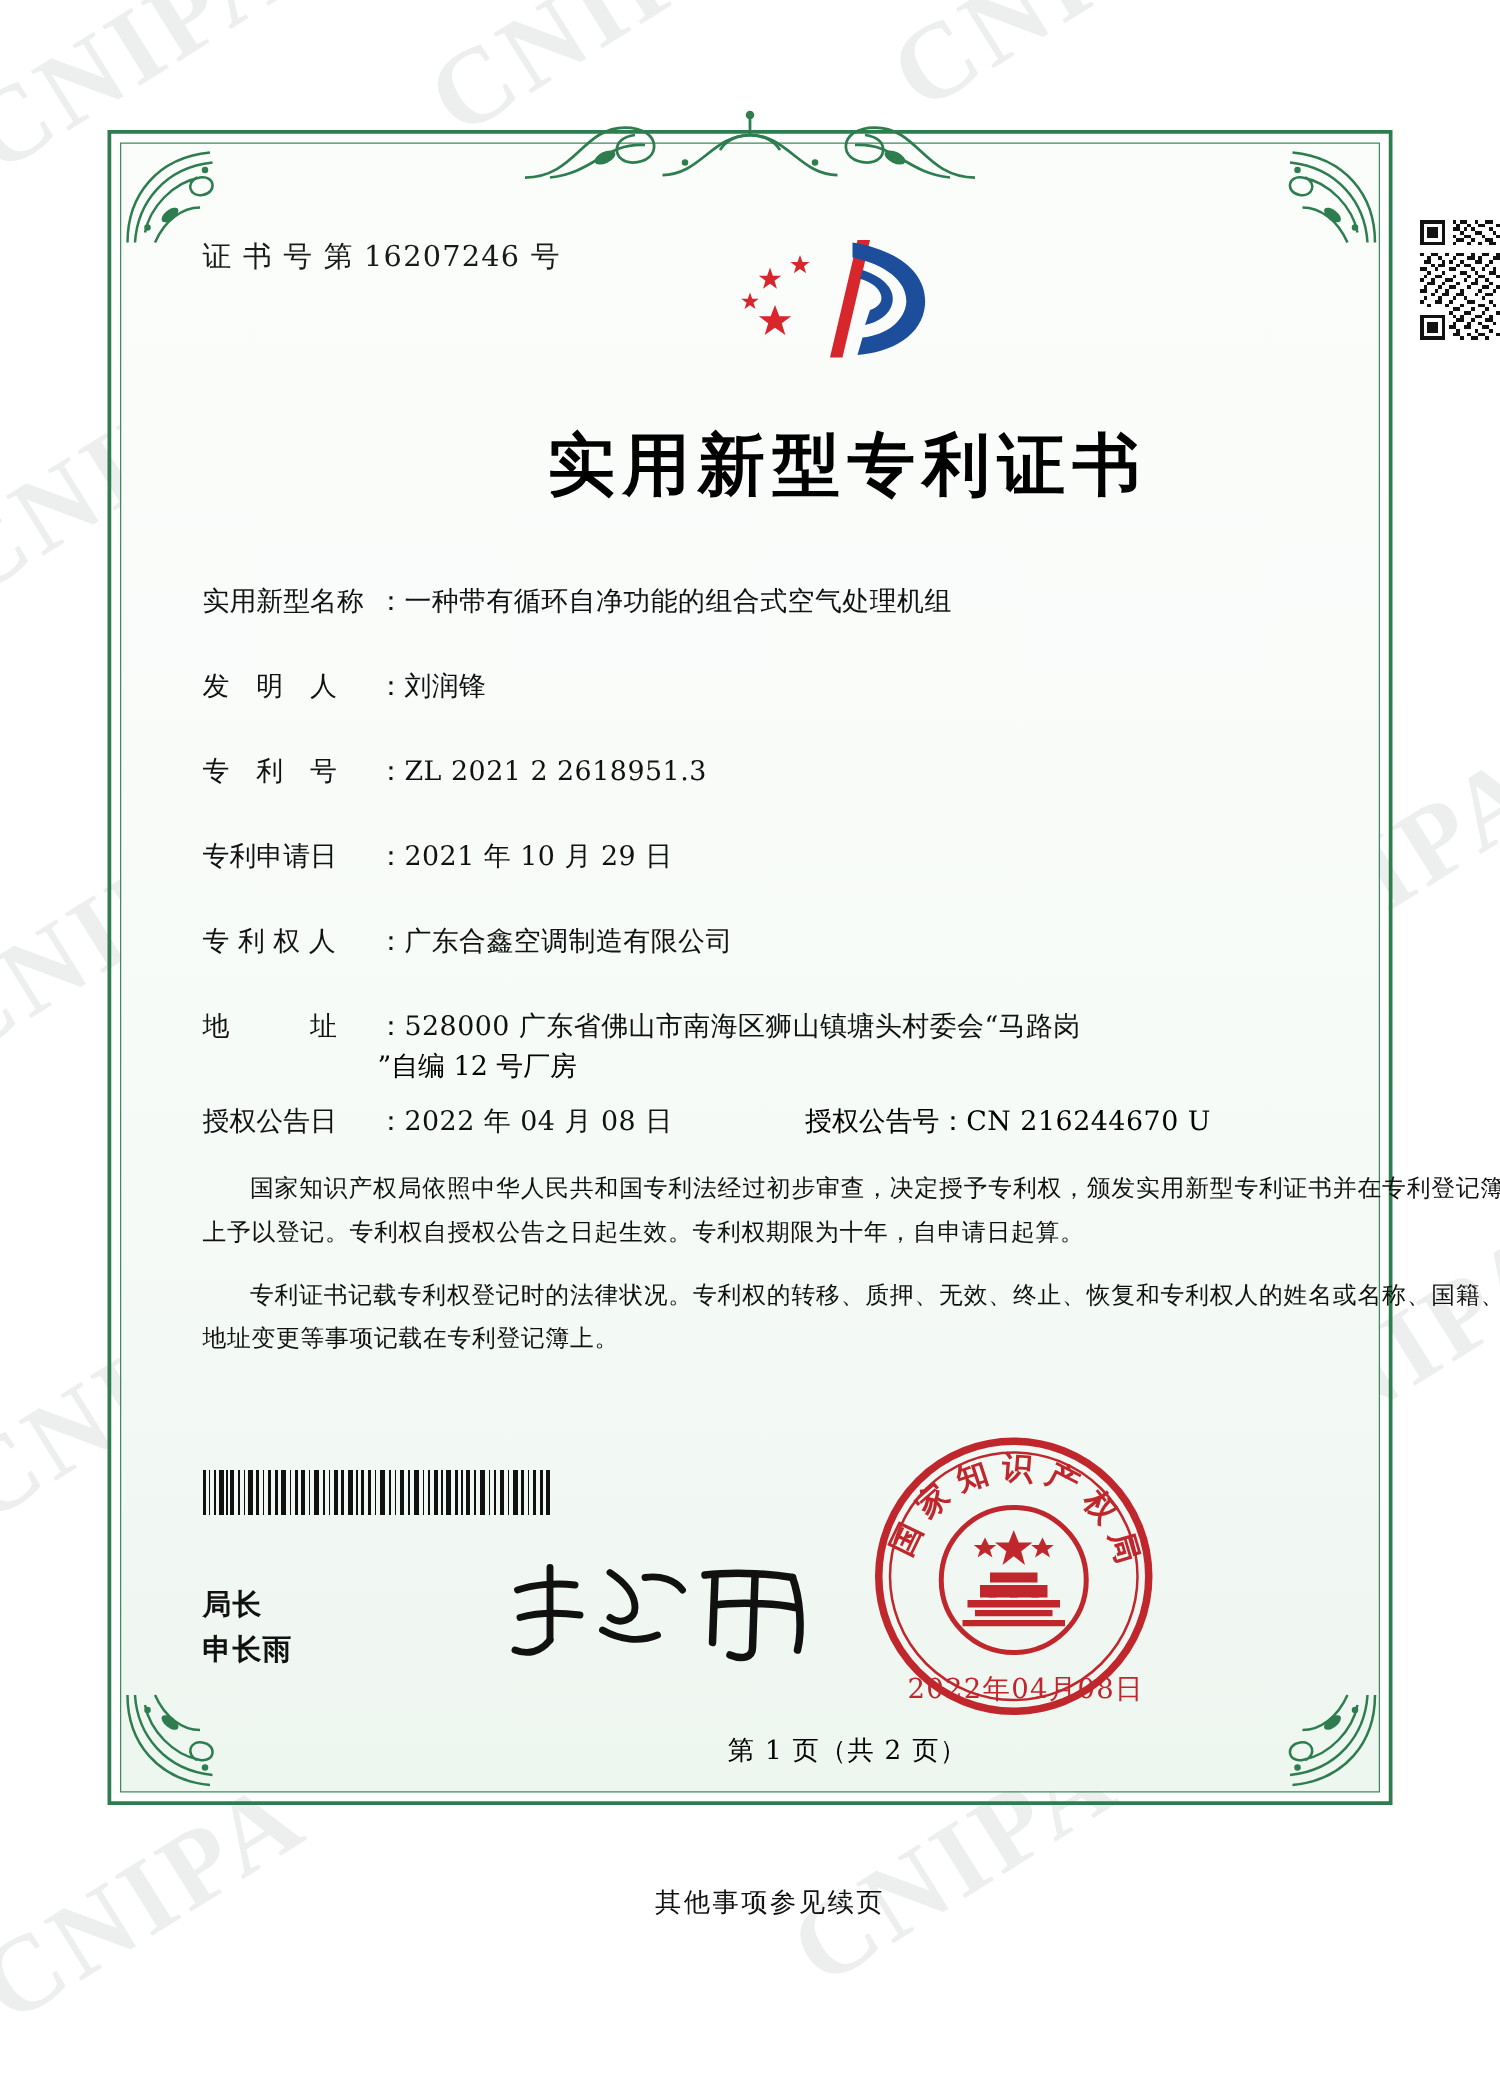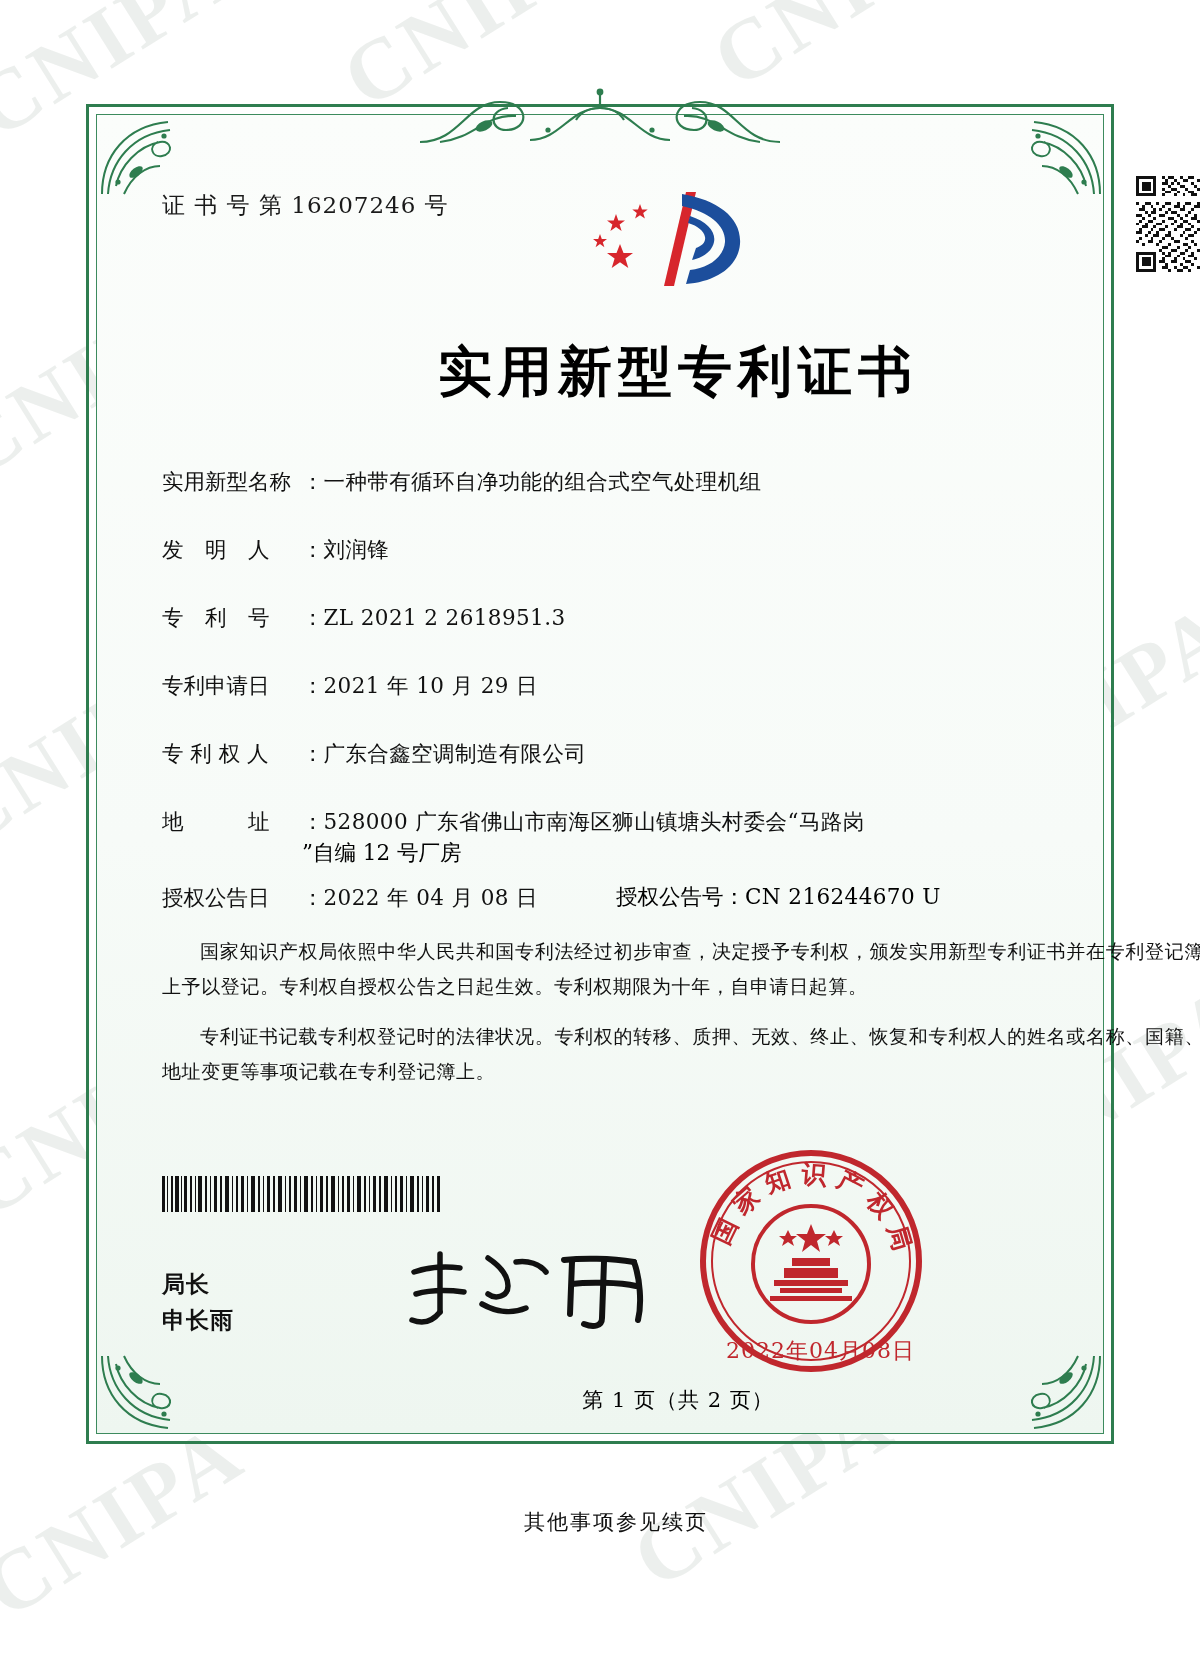--- a/index.html
+++ b/index.html
@@ -147,21 +147,21 @@
   .fvalue { letter-spacing: 0.4px; }
 
   #f-name   { top: 352px; }
   #f-inventor { top: 420px; }
   #f-patentno { top: 488px; }
   #f-appdate  { top: 556px; }
   #f-owner    { top: 624px; }
   #f-address  { top: 692px; }
   #addr-line2 { position:absolute; left: 206px; top: 724px; font-size:21.5px; }
   #f-pubdate  { top: 768px; }
-  #f-pubno    { position: absolute; left: 520px; top: 768px; font-size: 21.5px; }
+  #f-pubno    { position: absolute; left: 548px; top: 768px; font-size: 21.5px; }
 
   .para {
     position: absolute;
     left: 66px;
     right: 56px;
     font-size: 19px;
     line-height: 1.85;
     text-align: justify;
     text-indent: 2em;
     color: #111;

